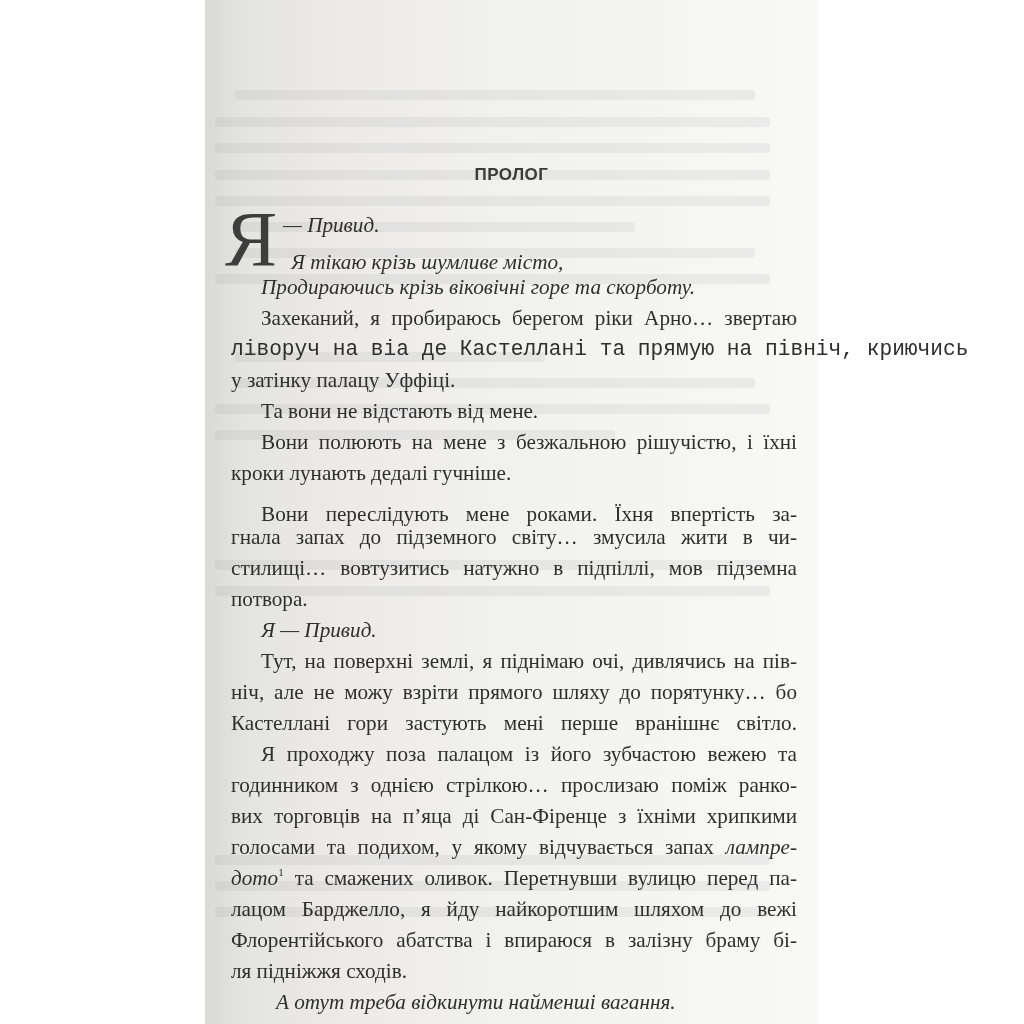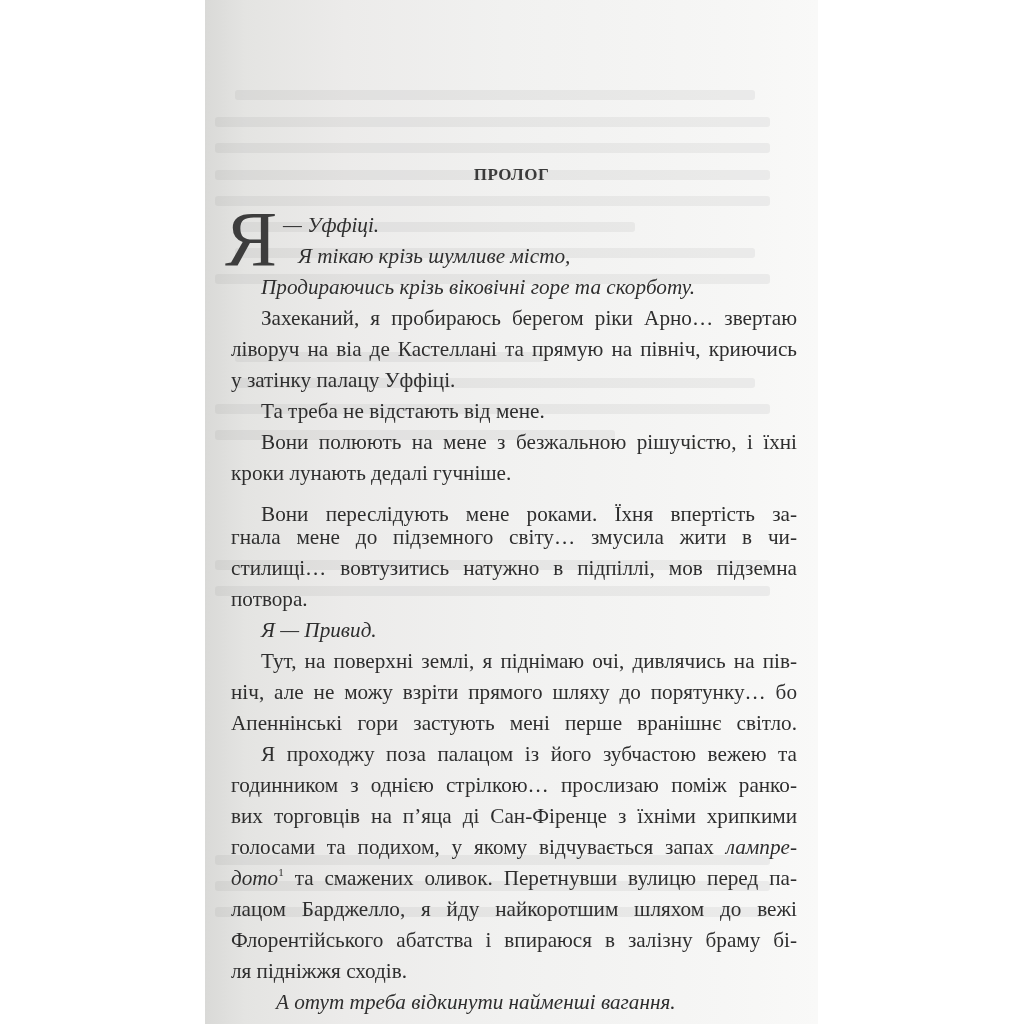--- a/index.html
+++ b/index.html
@@ -14,21 +14,21 @@
     }
     .bleed {
       position: absolute; left: 0; top: 0; width: 100%; height: 100%;
       pointer-events: none;
     }
     .bleed .ln {
       position: absolute; height: 10px; background: rgba(130,130,130,0.10); border-radius: 3px;
     }
     .title {
       position: absolute; left: 0; width: 613px; top: 165px; text-align: center;
-      font-family: Liberation Serif, serif; font-weight: bold; font-size: 17px;
+      font-family: Liberation Sans, sans-serif; font-weight: bold; font-size: 17px;
       color: #3a3a3a; letter-spacing: 0.5px;
     }
     .text {
       position: absolute; left: 26px; width: 566px;
       font-family: "Liberation Serif", serif; font-size: 21.2px; color: #2e2e2e;
       white-space: nowrap;
     }
     .line { position: absolute; left: 0; height: 31px; line-height: 31px; }
     .justify { width: 566px; text-align: justify; text-align-last: justify; }
     .ind { left: 30px; }
@@ -63,37 +63,37 @@
     <div class="ln" style="left:10px;top:855px;width:555px;"></div>
     <div class="ln" style="left:10px;top:881px;width:555px;"></div>
     <div class="ln" style="left:10px;top:907px;width:555px;"></div>
   </div>
 
   <div class="title">ПРОЛОГ</div>
 
   <div class="dropcap">Я</div>
 
   <div class="text">
-    <div class="line it" style="left:52px;top:210px;"> — Уффіці.</div>
-    <div class="line it" style="left:60px;top:241px;margin-left:7px;">Я тікаю крізь шумливе місто,</div>
+    <div class="line it" style="left:52px;top:210px;"> — Привид.</div>
+    <div class="line it" style="left:60px;top:247px;">Я тікаю крізь шумливе місто,</div>
     <div class="line it ind" style="top:272px;">Продираючись крізь віковічні горе та скорботу.</div>
     <div class="line ind justify" style="top:303px;">Захеканий, я пробираюсь берегом ріки Арно… звертаю</div>
-    <div class="line justify" style="top:334px;">ліворуч на віа де Кастеллані та прямую на північ, криючись</div>
+    <div class="line justify" style="top:334px;font-family:Liberation Mono, monospace;">ліворуч на віа де Кастеллані та прямую на північ, криючись</div>
     <div class="line" style="top:365px;">у затінку палацу Уффіці.</div>
-    <div class="line ind" style="top:396px;">Та треба не відстають від мене.</div>
+    <div class="line ind" style="top:396px;">Та вони не відстають від мене.</div>
     <div class="line ind justify" style="top:427px;">Вони полюють на мене з безжальною рішучістю, і їхні</div>
     <div class="line" style="top:458px;text-align:center;">кроки лунають дедалі гучніше.</div>
     <div class="line ind justify" style="top:491px;margin-top:8px;">Вони переслідують мене роками. Їхня впертість за-</div>
-    <div class="line justify" style="top:522px;">гнала мене до підземного світу… змусила жити в чи-</div>
+    <div class="line justify" style="top:522px;">гнала запах до підземного світу… змусила жити в чи-</div>
     <div class="line justify" style="top:553px;">стилищі… вовтузитись натужно в підпіллі, мов підземна</div>
     <div class="line" style="top:584px;">потвора.</div>
     <div class="line it ind" style="top:615px;text-align:right;">Я — Привид.</div>
     <div class="line ind justify" style="top:646px;">Тут, на поверхні землі, я піднімаю очі, дивлячись на пів-</div>
     <div class="line justify" style="top:677px;">ніч, але не можу взріти прямого шляху до порятунку… бо</div>
-    <div class="line justify" style="top:708px;">Апеннінські гори застують мені перше вранішнє світло.</div>
+    <div class="line justify" style="top:708px;">Кастеллані гори застують мені перше вранішнє світло.</div>
     <div class="line ind justify" style="top:739px;">Я проходжу поза палацом із його зубчастою вежею та</div>
     <div class="line justify" style="top:770px;">годинником з однією стрілкою… прослизаю поміж ранко-</div>
     <div class="line justify" style="top:801px;">вих торговців на п’яца ді Сан-Фіренце з їхніми хрипкими</div>
     <div class="line justify" style="top:832px;">
       <span>голосами та подихом, у якому відчувається запах </span><span class="it">лампре-</span>
     </div>
     <div class="line justify" style="top:863px;">
       <span class="it">дото</span><sup>1</sup><span> та смажених оливок. Перетнувши вулицю перед па-</span>
     </div>
     <div class="line justify" style="top:894px;">лацом Барджелло, я йду найкоротшим шляхом до вежі</div>

